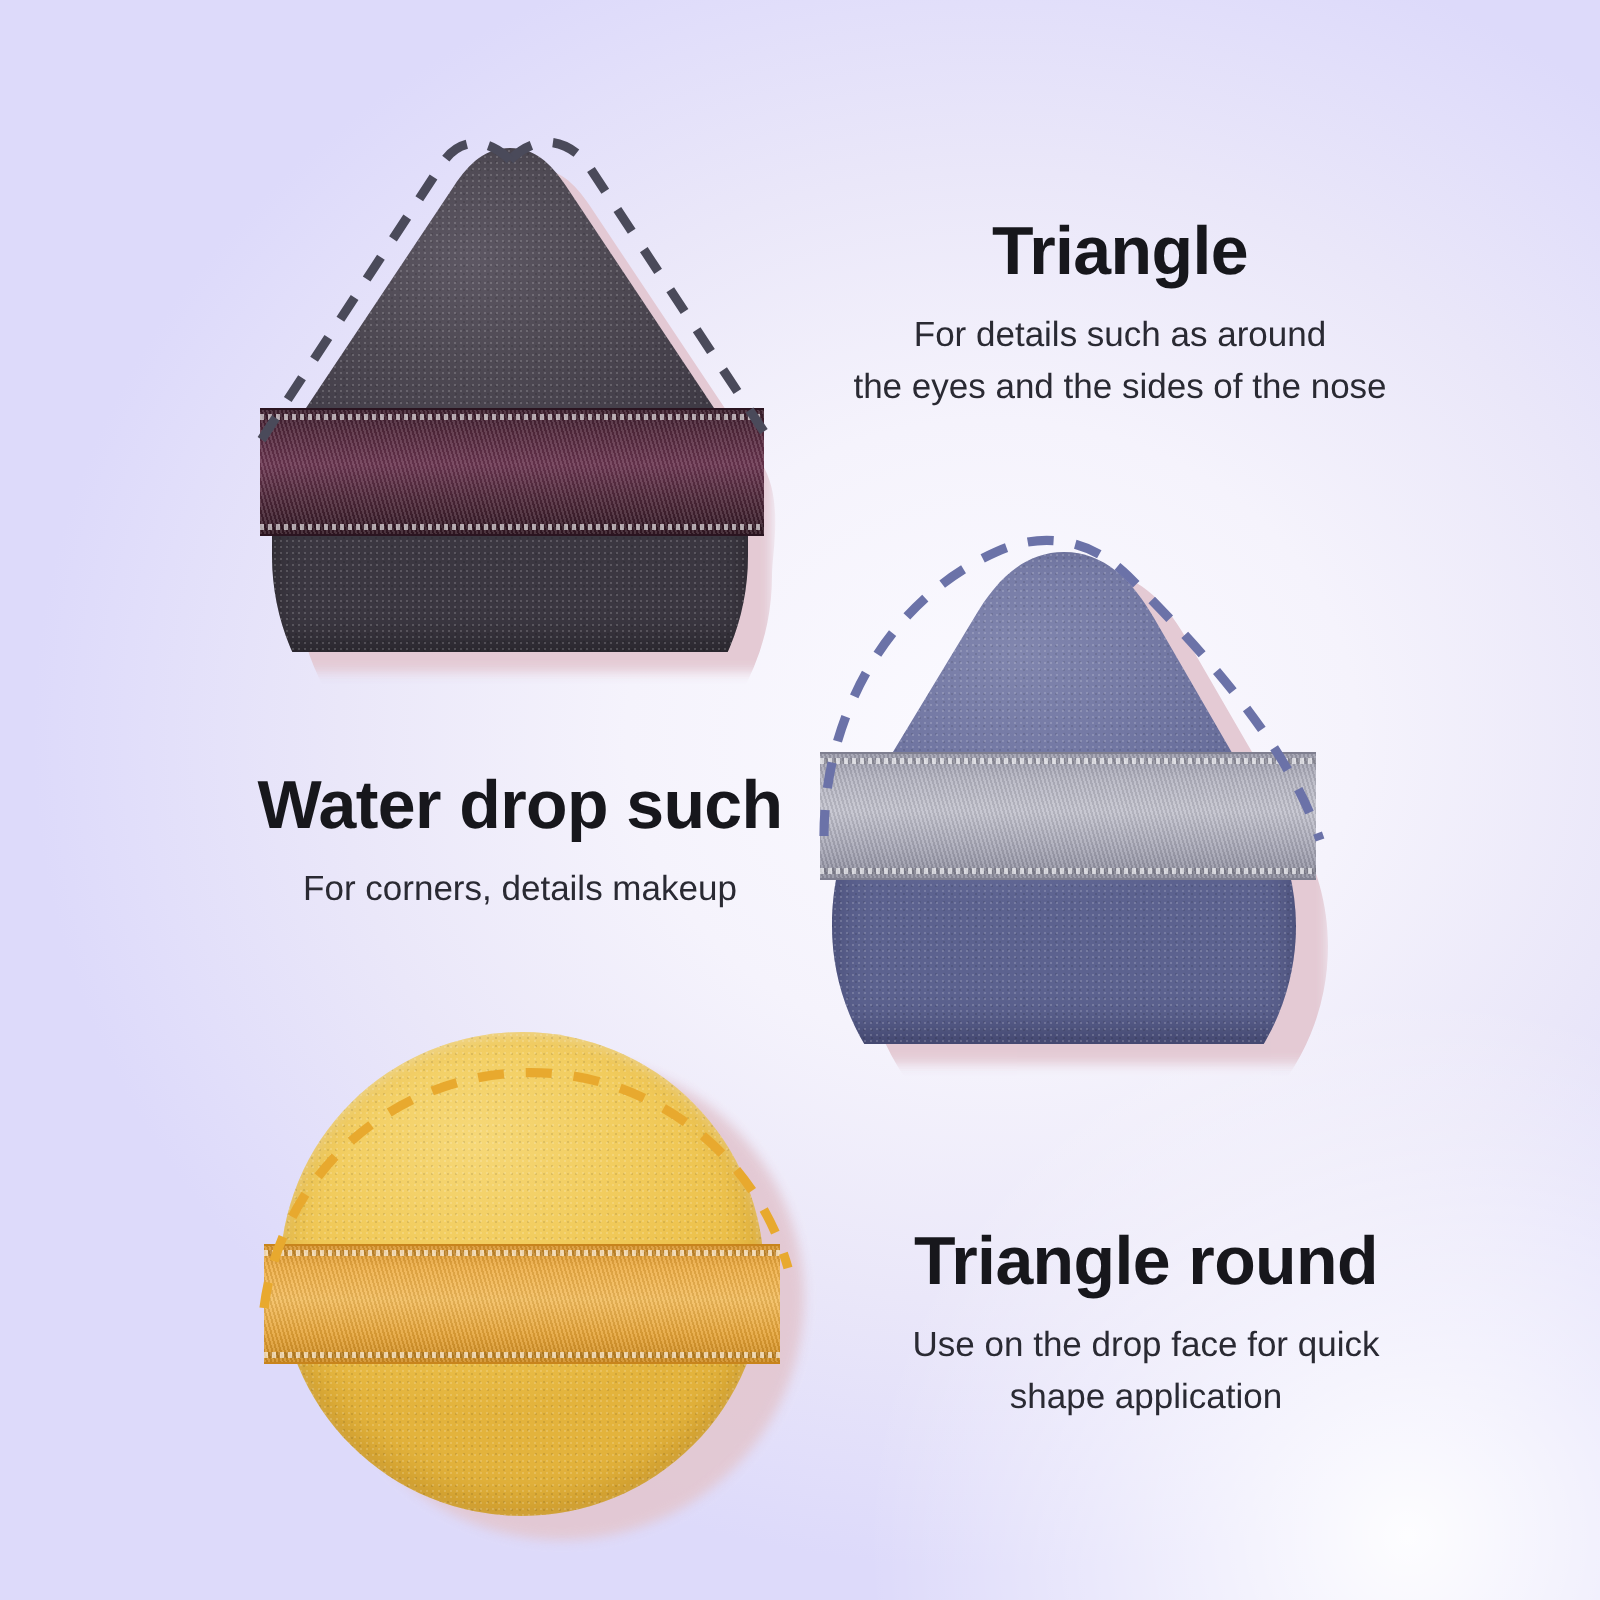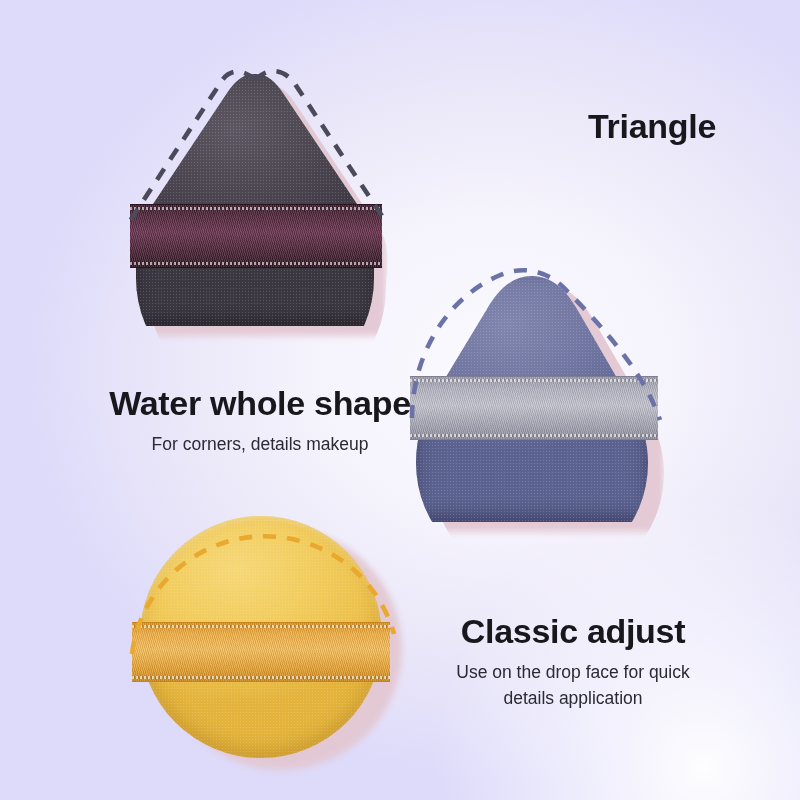--- a/index.html
+++ b/index.html
@@ -38,21 +38,21 @@
     white-space: nowrap;
   }
   .label-desc {
     font-size: 17.5px;
     font-weight: normal;
     line-height: 1.48;
     color: #2a2a33;
     margin: 0;
   }
 
-  #label-triangle  { left: 404px; top: 108px;  width: 312px; text-align: right; }
+  #label-triangle  { left: 404px; top: 108px;  width: 312px; }
   #label-waterdrop { left: 104px; top: 385px;  width: 312px; }
   #label-round     { left: 408px; top: 613px;  width: 330px; }
 
   
   .puff {
     position: absolute;
   }
   .puff-shadow,
   .puff-body,
   .puff-ribbon,
@@ -223,32 +223,33 @@
       <div class="stitch-bottom"></div>
     </div>
     <svg class="puff-dash" viewBox="0 0 284 276">
       <path d="M10 148 A134 134 0 0 1 272 128" fill="none" stroke="#e8a92e" stroke-width="4.6" stroke-linecap="butt" stroke-dasharray="13 11"></path>
     </svg>
   </div>
 
   <div class="label-block" id="label-triangle">
     <h2 class="label-title">Triangle</h2>
     <p class="label-desc">
-      <br>
+      <span>For details such as around</span><br>
+      <span>the eyes and the sides of the nose</span>
     </p>
   </div>
 
   <div class="label-block" id="label-waterdrop">
-    <h2 class="label-title">Water whole shape</h2>
+    <h2 class="label-title">Water drop such</h2>
     <p class="label-desc">
       <span>For corners, details makeup</span>
     </p>
   </div>
 
   <div class="label-block" id="label-round">
-    <h2 class="label-title">Classic adjust</h2>
+    <h2 class="label-title">Triangle round</h2>
     <p class="label-desc">
       <span>Use on the drop face for quick</span><br>
-      <span>details application</span>
+      <span>shape application</span>
     </p>
   </div>
 
 </div>
 
 </body></html>

